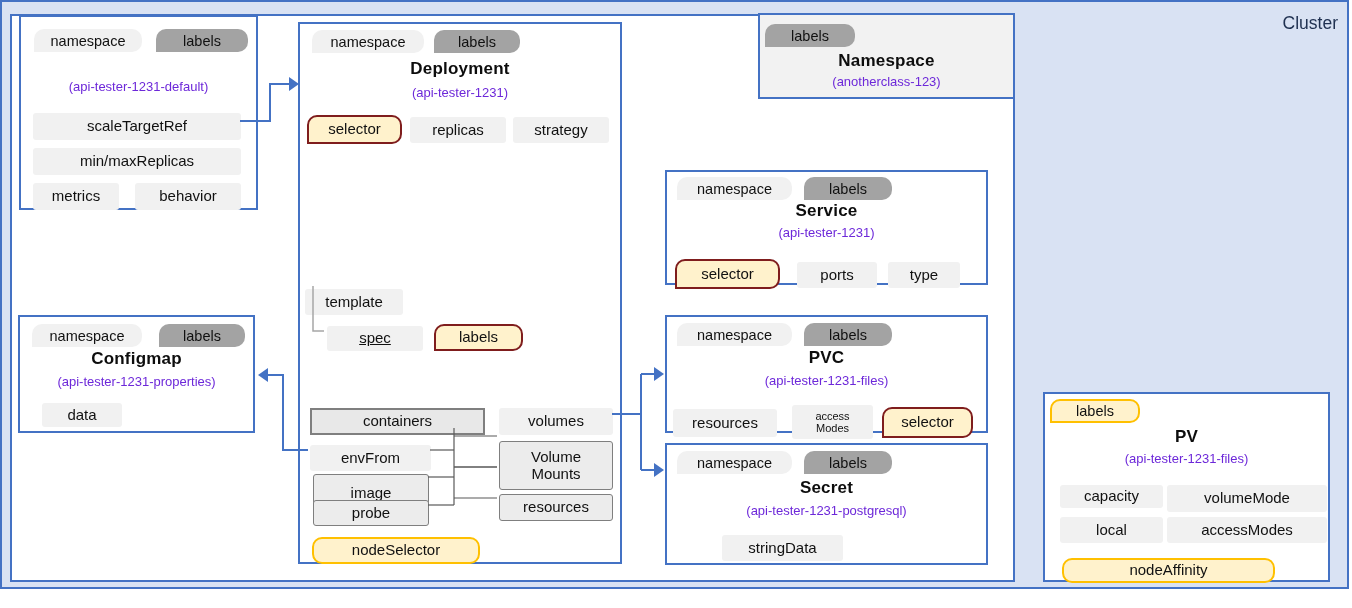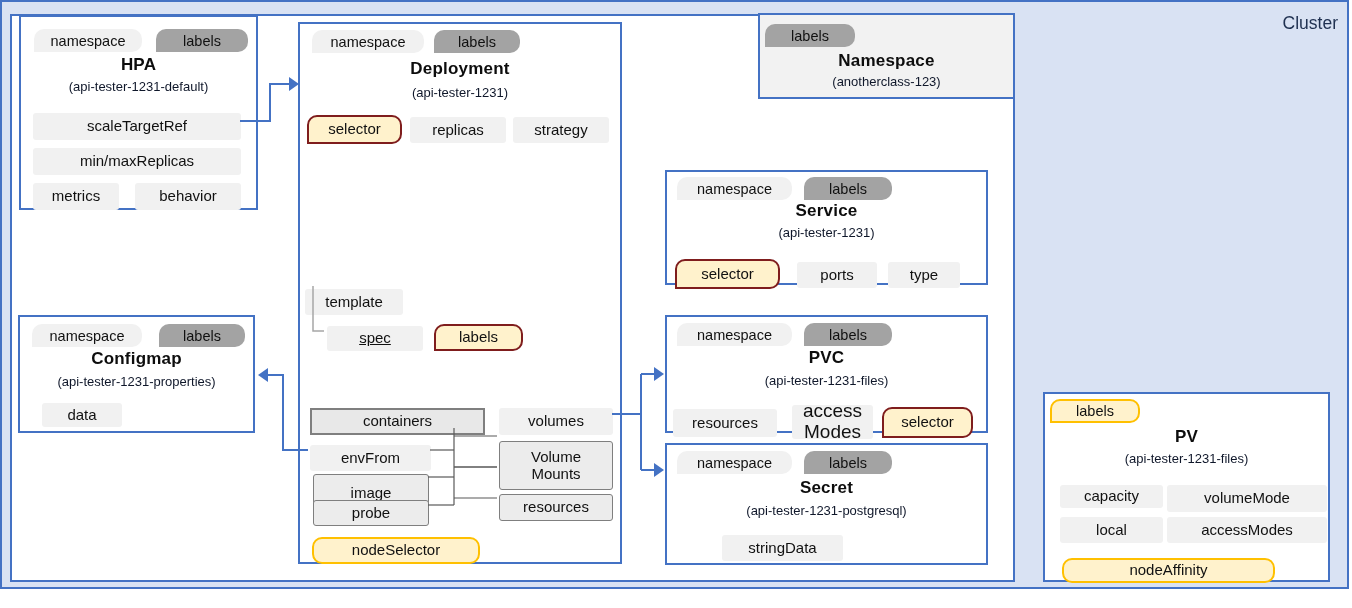--- a/index.html
+++ b/index.html
@@ -30,41 +30,40 @@
   .field.outlined{background:#ececec;border:1.5px solid #7f7f7f;}
   .field.thick{background:#e8e8e8;border:2.5px solid #7f7f7f;border-radius:0;}
   .field.yellow{background:#fff2cc;border:2px solid #ffc000;border-radius:10px;}
   .field.yellowtag{background:#fff2cc;border:2px solid #7f1d1d;border-radius:10px 10px 10px 0;}
   .title{
     position:absolute;left:0;width:100%;text-align:center;
     font-size:17px;font-weight:bold;color:#0d0d0d;letter-spacing:.2px;
   }
   .subtitle{
     position:absolute;left:0;width:100%;text-align:center;
-    font-size:13px;color:#0f172a;
+    font-size:13px;color:#6d28d9;
   }
   .cluster-label{
     position:absolute;font-size:17.5px;color:#1f3050;
   }
   svg.wires{position:absolute;left:0;top:0;z-index:50;pointer-events:none;}
 </style>
 </head>
 <body>
 
 <div id="canvas">
 
   <div class="abs cluster" style="left:0;top:8;width:1349px;height:589px;"></div>
   <div class="cluster-label" style="top:13px;right:14px;">Cluster</div>
 
   <div class="abs nsarea" style="left:10px;top:14px;width:1005px;height:568px;"></div>
 
   <div class="abs box" style="left:19px;top:15px;width:239px;height:195px;">
     <div class="abs tag" style="left:13px;top:12px;width:108px;">namespace</div>
     <div class="abs tag dark" style="left:135px;top:12px;width:92px;">labels</div>
-    <div class="title" style="top:38px;">HPA</div>
     <div class="subtitle" style="top:62px;">(api-tester-1231-default)</div>
     <div class="abs field" style="left:12px;top:90px;width:208px;height:27px;">scaleTargetRef</div>
     <div class="abs field" style="left:12px;top:125px;width:208px;height:27px;">min/maxReplicas</div>
     <div class="abs field" style="left:12px;top:160px;width:86px;height:27px;">metrics</div>
     <div class="abs field" style="left:114px;top:160px;width:106px;height:27px;">behavior</div>
   </div>
 
   <div class="abs box" style="left:298px;top:22px;width:324px;height:542px;">
     <div class="abs tag" style="left:12px;top:6px;width:112px;">namespace</div>
     <div class="abs tag dark" style="left:134px;top:6px;width:86px;">labels</div>
@@ -109,21 +108,21 @@
     <div class="subtitle" style="top:57px;">(api-tester-1231-properties)</div>
     <div class="abs field" style="left:22px;top:80px;width:80px;height:24px;">data</div>
   </div>
 
   <div class="abs box" style="left:665px;top:315px;width:323px;height:118px;">
     <div class="abs tag" style="left:10px;top:6px;width:115px;">namespace</div>
     <div class="abs tag dark" style="left:137px;top:6px;width:88px;">labels</div>
     <div class="title" style="top:31px;">PVC</div>
     <div class="subtitle" style="top:56px;">(api-tester-1231-files)</div>
     <div class="abs field" style="left:6px;top:86px;width:104px;height:28px;">resources</div>
-    <div class="abs field" style="left:125px;top:82px;width:81px;height:34px;font-size:19px;padding:4px 16px;">access Modes</div>
+    <div class="abs field" style="left:125px;top:82px;width:81px;height:34px;font-size:11px;padding:4px 16px;">access Modes</div>
     <div class="abs field yellowtag" style="left:215px;top:84px;width:91px;height:31px;">selector</div>
   </div>
 
   <div class="abs box" style="left:665px;top:443px;width:323px;height:122px;">
     <div class="abs tag" style="left:10px;top:6px;width:115px;">namespace</div>
     <div class="abs tag dark" style="left:137px;top:6px;width:88px;">labels</div>
     <div class="title" style="top:33px;">Secret</div>
     <div class="subtitle" style="top:58px;">(api-tester-1231-postgresql)</div>
     <div class="abs field" style="left:55px;top:84px;width:121px;height:26px;">stringData</div>
   </div>

